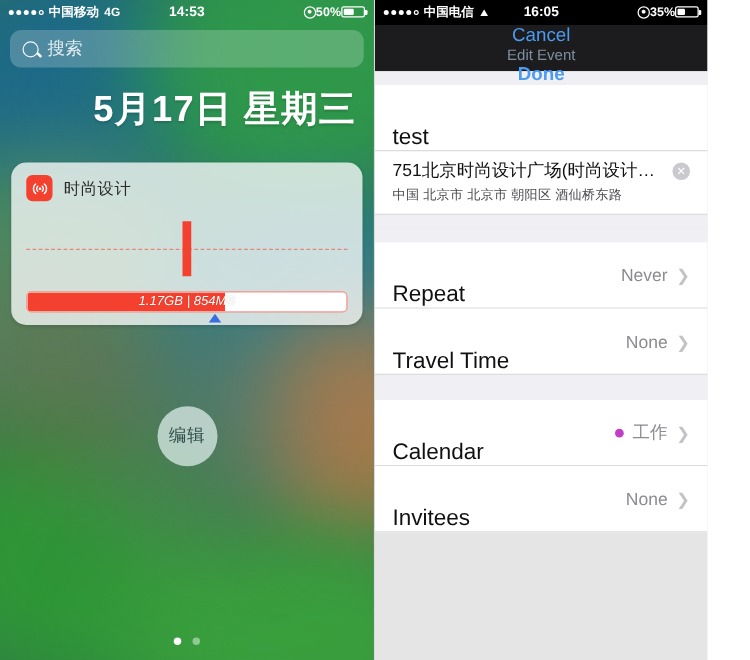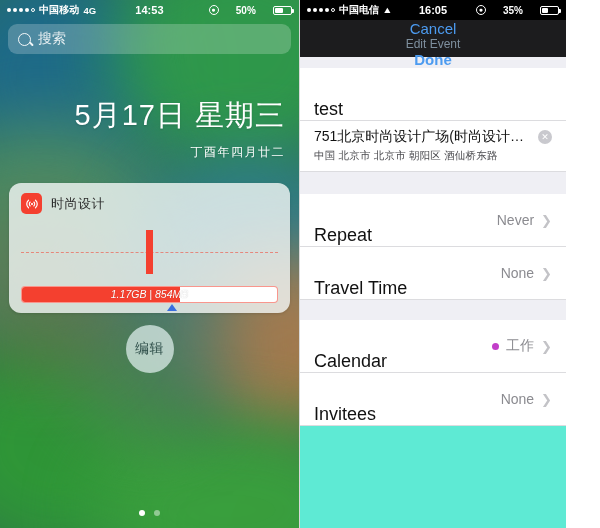--- a/index.html
+++ b/index.html
@@ -33,41 +33,41 @@
     position:relative; z-index:5; height:20px; display:flex; align-items:center;
     padding:0 7px; color:#ffffff; font-size:10px; font-weight:bold; letter-spacing:.1px;
   }
   .sb-left { display:flex; align-items:center; gap:4px; }
   .dots { display:flex; gap:2px; align-items:center; }
   .dots i { width:4px; height:4px; border-radius:50%; background:#fff; display:block; }
   .dots i.hollow { background:transparent; border:1px solid #fff; width:4px; height:4px; }
   .carrier { font-size:10px; font-weight:bold; }
   .net { font-size:9.5px; font-weight:bold; }
   .sb-center { position:absolute; left:0; right:0; text-align:center; font-size:11px; font-weight:bold; }
-  .sb-right { margin-left:auto; display:flex; align-items:center; gap:17px; position:relative; z-index:2; }
+  .sb-right { margin-left:auto; display:flex; gap:0; position:relative; z-index:2; }
   .lockicon { width:10px; height:10px; border:1.2px solid #fff; border-radius:50%;
               display:inline-flex; align-items:center; justify-content:center; font-size:6px; }
   .batt { width:19px; height:9px; border:1px solid #fff; border-radius:2px; position:relative; }
   .batt::after { content:""; position:absolute; right:-3px; top:2.5px; width:1.6px; height:4px;
                  background:#fff; border-radius:0 1px 1px 0; }
   .batt .fill { position:absolute; left:1px; top:1px; bottom:1px; background:#fff; border-radius:1px; }
 
   .searchwrap { position:relative; z-index:5; padding:4px 8px 0; }
   .searchbar {
     height:30px; border-radius:9px; background:rgba(255,255,255,.22);
     display:flex; align-items:center; padding:0 10px; gap:7px;
   }
   .searchbar .mag { width:13px; height:13px; border:1.6px solid rgba(255,255,255,.92);
     border-radius:50%; position:relative; flex:none; }
   .searchbar .mag::after { content:""; position:absolute; width:5px; height:1.6px;
     background:rgba(255,255,255,.92); transform:rotate(45deg); right:-4px; bottom:0px; border-radius:1px; }
   .searchbar span { color:rgba(255,255,255,.85); font-size:14px; }
 
   .datewrap { position:relative; z-index:5; text-align:right; padding:14px 14px 0; color:#fff; }
-  .bigdate { font-size:29px; font-weight:400; letter-spacing:1px; text-shadow:0 1px 2px rgba(0,0,0,.15);margin-top:28px; }
+  .bigdate { font-size:29px; font-weight:700; letter-spacing:1px; text-shadow:0 1px 2px rgba(0,0,0,.15); }
   .lunar { font-size:12px; margin-top:8px; letter-spacing:1.5px; text-shadow:0 1px 2px rgba(0,0,0,.15); }
 
   .widget {
     position:relative; z-index:5; margin:22px 9px 0; border-radius:12px;
     background:rgba(244,248,246,.80); overflow:hidden;
     box-shadow:0 1px 3px rgba(0,0,0,.12);
   }
   .widget-head { display:flex; align-items:center; gap:9px; padding:10px 12px 8px; }
   .wicon { width:21px; height:21px; border-radius:5px; background:#f4402f; flex:none;
            display:flex; align-items:center; justify-content:center; }
@@ -94,21 +94,21 @@
     width:48px; height:48px; border-radius:50%; background:rgba(225,240,238,.72);
     display:flex; align-items:center; justify-content:center;
     color:#2f4f4a; font-size:14px; letter-spacing:.5px;
   }
   .pagedots { position:absolute; z-index:5; left:0; right:0; bottom:12px;
               display:flex; justify-content:center; gap:9px; }
   .pagedots i { width:6px; height:6px; border-radius:50%; background:rgba(255,255,255,.45); }
   .pagedots i.active { background:#fff; }
 
   
-  .right { width:266px; height:528px; background:#5eead4; position:relative; overflow:hidden; }
+  .right { width:266px; height:528px; background:#e5e5e5; position:relative; overflow:hidden; }
   .r-statusbar {
     height:20px; background:#000; color:#fff; display:flex; align-items:center;
     padding:0 7px; font-size:10px; font-weight:bold; position:relative;
   }
   .wifi { display:inline-block; width:11px; height:9px; position:relative; }
   .wifi::before { content:"\25B2"; font-size:9px; line-height:9px; color:#fff;
                   display:block; transform:scaleX(1.15); }
 
   .navbar {
     height:37px; background:#1c1c1e; display:flex; align-items:center;
@@ -190,21 +190,20 @@
 
     <div class="searchwrap">
       <div class="searchbar">
         <span class="mag"></span>
         <span>搜索</span>
       </div>
     </div>
 
     <div class="datewrap">
       <div class="bigdate">5月17日 星期三</div>
-      <div class="lunar">丁酉年四月廿二</div>
     </div>
 
     <div class="widget">
       <div class="widget-head">
         <span class="wicon">
           <svg width="14" height="14" viewBox="0 0 14 14">
             <path d="M3.5 3.2a5 5 0 0 0 0 7.6" stroke="#fff" stroke-width="1.2" fill="none" stroke-linecap="round"></path>
             <path d="M10.5 3.2a5 5 0 0 1 0 7.6" stroke="#fff" stroke-width="1.2" fill="none" stroke-linecap="round"></path>
             <path d="M5.2 5a2.7 2.7 0 0 0 0 4" stroke="#fff" stroke-width="1.1" fill="none" stroke-linecap="round"></path>
             <path d="M8.8 5a2.7 2.7 0 0 1 0 4" stroke="#fff" stroke-width="1.1" fill="none" stroke-linecap="round"></path>

